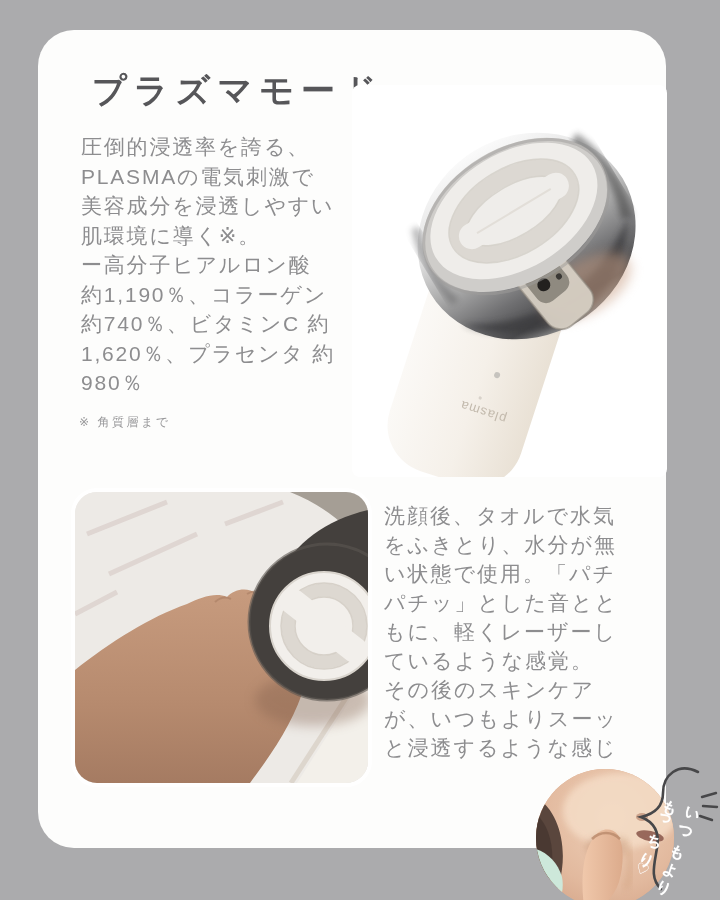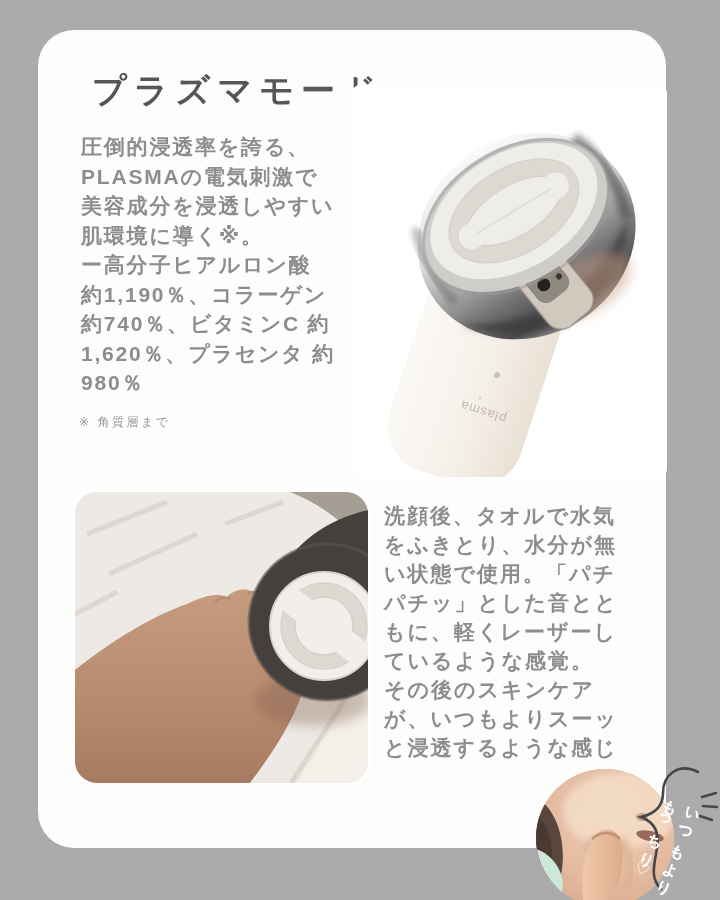--- a/index.html
+++ b/index.html
@@ -14,39 +14,39 @@
     background:#fdfdfc;border-radius:36px;
   }
   .title{
     left:54px;top:38px;  
     font-size:34px;font-weight:800;letter-spacing:7px;
     color:#565659;white-space:nowrap;
   }
   .intro{
     left:43px;top:102px;width:268px;
     font-size:21px;line-height:29.5px;letter-spacing:1.8px;
-    font-weight:700;color:#8d8d8f;white-space:pre-line;
+    font-weight:400;color:#8d8d8f;white-space:pre-line;
   }
   .footnote{
     left:41px;top:384px;
     font-size:12px;letter-spacing:2.5px;color:#98989a;font-weight:400;
   }
   .product-photo{
     left:314px;top:55px;width:315px;height:392px;
     background:#ffffff;border-radius:8px;overflow:hidden;
   }
   .hand-photo{
     left:33px;top:458px;width:293px;height:291px;
     border-radius:26px;overflow:hidden;border:4px solid #ffffff;
     box-sizing:content-box; background:#edeae6;
   }
   .usage{
     left:346px;top:471px;width:258px;
     font-size:21px;line-height:29px;letter-spacing:2px;
-    font-weight:700;color:#8d8d8f;white-space:pre-line;
+    font-weight:400;color:#8d8d8f;white-space:pre-line;
   }
   .cheek-photo{
     left:536px;top:769px;width:138px;height:138px;
     border-radius:50%;overflow:hidden;background:#dcae92;
   }
   .brace-svg{left:630px;top:755px;width:95px;height:140px;}
   .note-line{
     color:#ffffff;font-weight:bold;font-size:15px;letter-spacing:2px;
     writing-mode:vertical-rl;text-orientation:mixed;white-space:nowrap;
     text-shadow:0 0 1px rgba(255,255,255,.6);

